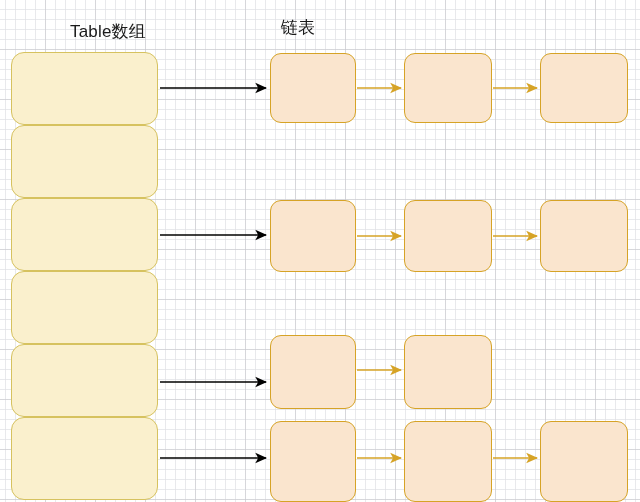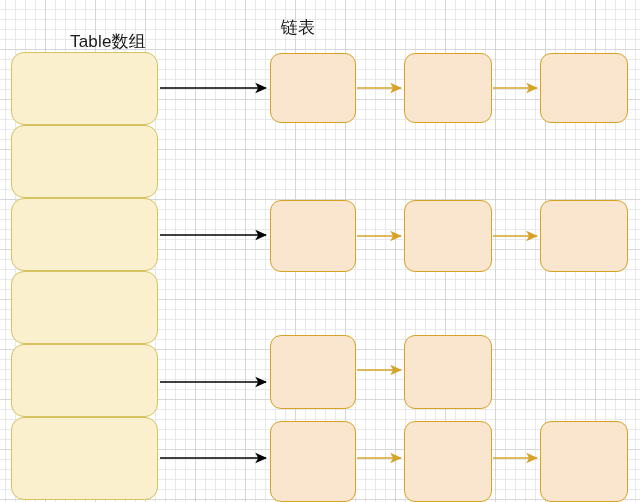--- a/index.html
+++ b/index.html
@@ -54,21 +54,21 @@
     position: absolute;
     overflow: visible;
   }
   .edge svg { display: block; overflow: visible; }
 </style>
 </head>
 <body>
 
 <div id="canvas">
 
-  <div class="diag-label" style="left:85px; top:41px;padding-left:46px;">Table数组</div>
+  <div class="diag-label" style="left:85px; top:31px;padding-left:46px;">Table数组</div>
   <div class="diag-label" style="left:298px; top:27px;font-family:Liberation Serif, serif;">链表</div>
 
   <div class="node bucket" style="left:11px; top:52px;  width:147px; height:73px;"></div>
   <div class="node bucket" style="left:11px; top:125px; width:147px; height:73px;"></div>
   <div class="node bucket" style="left:11px; top:198px; width:147px; height:73px;"></div>
   <div class="node bucket" style="left:11px; top:271px; width:147px; height:73px;"></div>
   <div class="node bucket" style="left:11px; top:344px; width:147px; height:73px;"></div>
   <div class="node bucket" style="left:11px; top:417px; width:147px; height:83px;"></div>
 
   <div class="node link" style="left:270px; top:53px; width:86px; height:70px;"></div>

